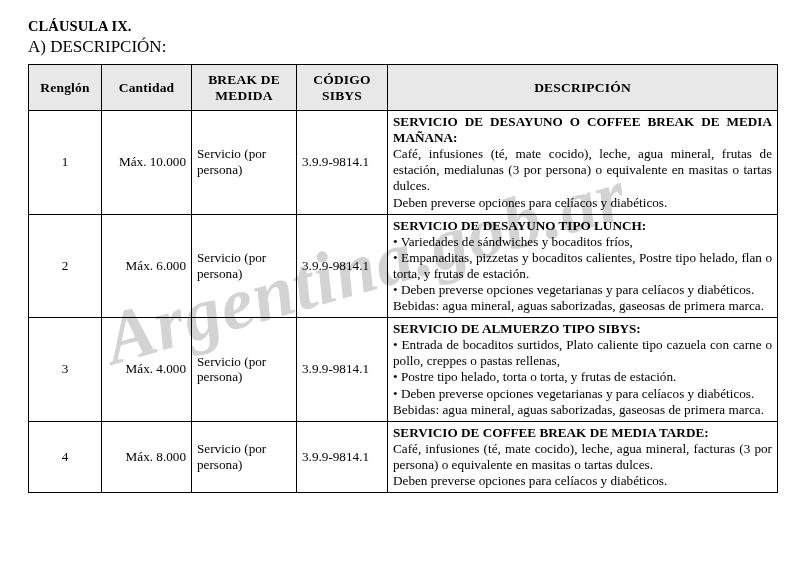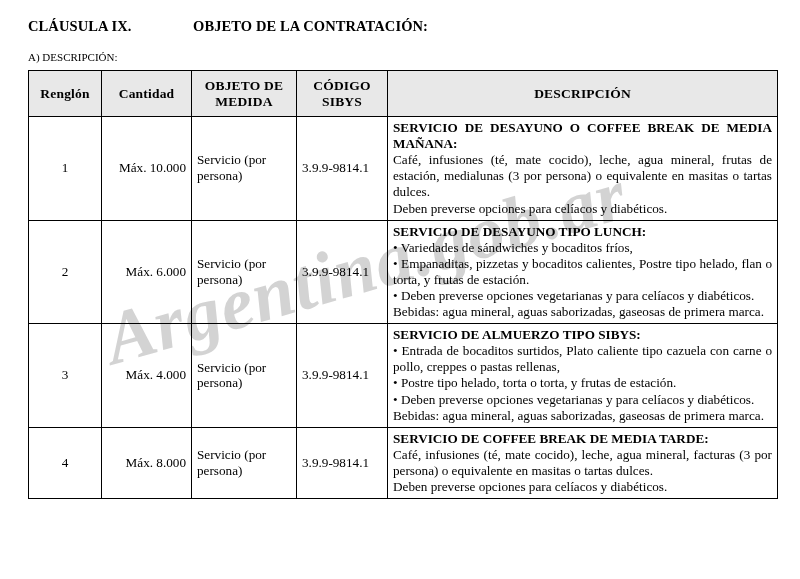--- a/index.html
+++ b/index.html
@@ -30,22 +30,22 @@
     letter-spacing: 0.1px;
   }
   .heading-left {
     width: 165px;
     flex: 0 0 165px;
   }
   .heading-right {
     flex: 1 1 auto;
   }
   .subheading {
-    font-size: 11px;
-    margin-top: 16px;
+    font-size: 17px;
+    margin-top: 2px;
     margin-bottom: 7px;
   }
   table.main {
     border-collapse: collapse;
     width: 749px;
     table-layout: fixed;
     font-size: 13.2px;
   }
   table.main th,
   table.main td {
@@ -119,38 +119,37 @@
 <body>
 
 <div class="page">
 
   <div class="watermark">Argentina.gob.ar</div>
 
   <div class="content-layer">
 
     <div class="heading-row">
       <span class="heading-left">CLÁUSULA IX.</span>
-      <span class="heading-right">OBJETO DE LA CONTRATACIÓN:</span>
     </div>
 
     <div class="subheading">A) DESCRIPCIÓN:</div>
 
     <table class="main">
       <colgroup>
         <col class="c-renglon">
         <col class="c-cantidad">
         <col class="c-unidad">
         <col class="c-codigo">
         <col class="c-desc">
       </colgroup>
       <thead>
         <tr>
           <th>Renglón</th>
           <th>Cantidad</th>
-          <th>OBJETO DE MEDIDA</th>
+          <th>BREAK DE MEDIDA</th>
           <th>CÓDIGO SIBYS</th>
           <th>DESCRIPCIÓN</th>
         </tr>
       </thead>
       <tbody>
 
         <tr>
           <td class="renglon">1</td>
           <td class="cantidad">Máx. 10.000</td>
           <td class="unidad">Servicio (por persona)</td>

